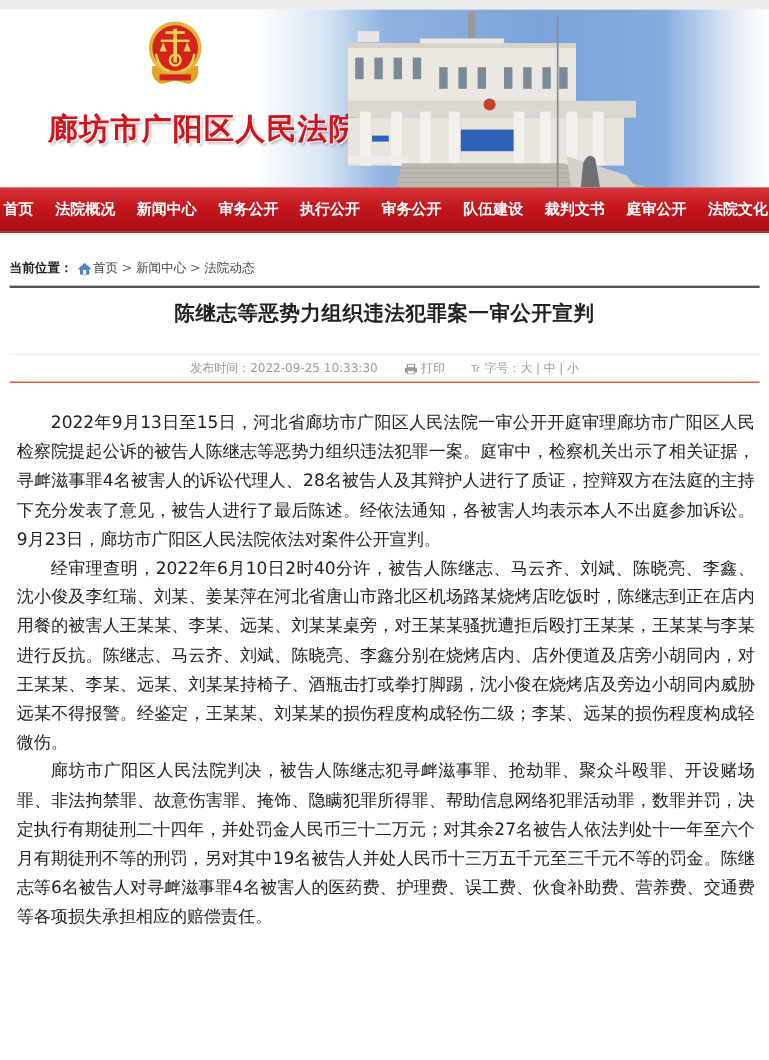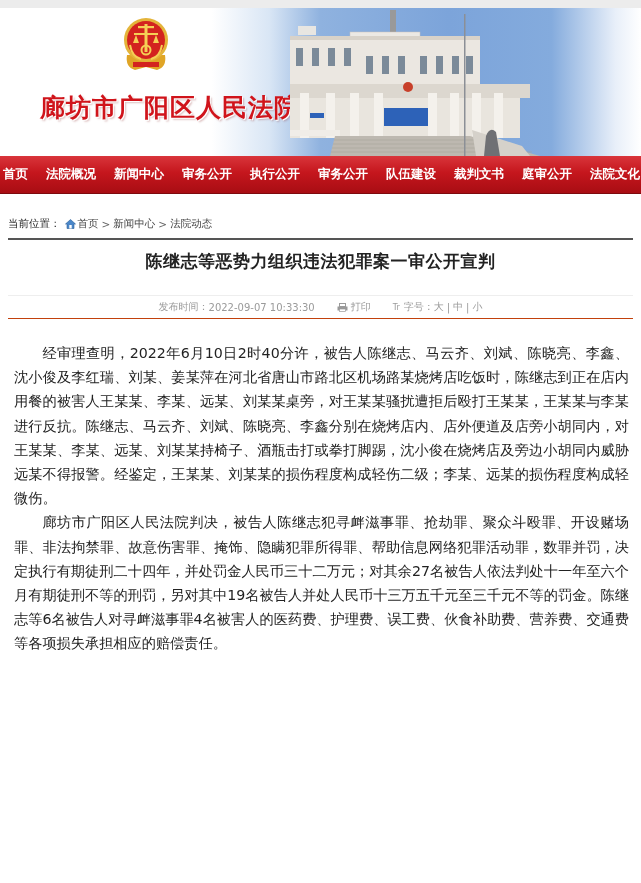--- a/index.html
+++ b/index.html
@@ -28,21 +28,21 @@
   }
   .nav-item {
     color: #ffffff; font-size: 12.5px; font-weight: bold; white-space: nowrap;
     margin-left: 18px; cursor: pointer;
   }
   .nav-item:first-child { margin-left: 3px; }
   .breadcrumb {
     margin: 23px 8px 0 8px; padding-bottom: 7px; font-size: 10.5px; color: #333;
     border-bottom: 2px solid #555; display: flex; align-items: center; white-space: nowrap;
   }
-  .breadcrumb .label { font-weight: normal; color: #222; margin-right: 4px; }
+  .breadcrumb .label { font-weight: bold; color: #222; margin-right: 4px; }
   .breadcrumb .home-icon { display: inline-block; width: 11px; height: 10px; margin-right: 2px; }
   .breadcrumb .crumb { color: #444; cursor: pointer; }
   .breadcrumb .sep { color: #666; margin: 0 3px; }
   .title {
     text-align: center; font-size: 17px; font-weight: bold; color: #222;
     margin-top: 10px; letter-spacing: 0.5px;
   }
   .meta {
     margin: 22px 8px 0 8px; height: 22px; border-top: 1px solid #eee; border-bottom: 1px solid #c2410c;
     display: flex; align-items: center; justify-content: center; font-size: 10px; color: #9a9a9a;
@@ -152,37 +152,38 @@
   <span class="sep">&gt;</span>
   <span class="crumb">新闻中心</span>
   <span class="sep">&gt;</span>
   <span class="crumb">法院动态</span>
 </div>
 
 <div class="title">陈继志等恶势力组织违法犯罪案一审公开宣判</div>
 
 <div class="meta">
   <span>发布时间：</span>
-  <span>2022-09-07 10:33:30</span>
+  <span>2022-09-25 10:33:30</span>
   <span class="gap"></span>
   <span class="print">
     <svg width="11" height="9" viewBox="0 0 11 9" style="margin-right:3px">
       <rect x="2.5" y="0.5" width="6" height="3" fill="none" stroke="#9a9a9a"></rect>
       <rect x="0.5" y="3.5" width="10" height="4" fill="#9a9a9a"></rect>
       <rect x="2.5" y="6" width="6" height="2.5" fill="#fff" stroke="#9a9a9a" stroke-width="0.7"></rect>
     </svg>
     <span>打印</span>
   </span>
   <span class="gap"></span>
   <span style="font-size:8px;font-weight:normal;margin-right:4px;">Tr</span>
   <span>字号：</span>
   <span class="size-opt">大</span>
   <span class="bar">|</span>
   <span class="size-opt">中</span>
   <span class="bar">|</span>
   <span class="size-opt">小</span>
 </div>
 
 <div class="article">
+  <p>2022年9月13日至15日，河北省廊坊市广阳区人民法院一审公开开庭审理廊坊市广阳区人民检察院提起公诉的被告人陈继志等恶势力组织违法犯罪一案。庭审中，检察机关出示了相关证据，寻衅滋事罪4名被害人的诉讼代理人、28名被告人及其辩护人进行了质证，控辩双方在法庭的主持下充分发表了意见，被告人进行了最后陈述。经依法通知，各被害人均表示本人不出庭参加诉讼。9月23日，廊坊市广阳区人民法院依法对案件公开宣判。</p>
   <p>经审理查明，2022年6月10日2时40分许，被告人陈继志、马云齐、刘斌、陈晓亮、李鑫、沈小俊及李红瑞、刘某、姜某萍在河北省唐山市路北区机场路某烧烤店吃饭时，陈继志到正在店内用餐的被害人王某某、李某、远某、刘某某桌旁，对王某某骚扰遭拒后殴打王某某，王某某与李某进行反抗。陈继志、马云齐、刘斌、陈晓亮、李鑫分别在烧烤店内、店外便道及店旁小胡同内，对王某某、李某、远某、刘某某持椅子、酒瓶击打或拳打脚踢，沈小俊在烧烤店及旁边小胡同内威胁远某不得报警。经鉴定，王某某、刘某某的损伤程度构成轻伤二级；李某、远某的损伤程度构成轻微伤。</p>
   <p>廊坊市广阳区人民法院判决，被告人陈继志犯寻衅滋事罪、抢劫罪、聚众斗殴罪、开设赌场罪、非法拘禁罪、故意伤害罪、掩饰、隐瞒犯罪所得罪、帮助信息网络犯罪活动罪，数罪并罚，决定执行有期徒刑二十四年，并处罚金人民币三十二万元；对其余27名被告人依法判处十一年至六个月有期徒刑不等的刑罚，另对其中19名被告人并处人民币十三万五千元至三千元不等的罚金。陈继志等6名被告人对寻衅滋事罪4名被害人的医药费、护理费、误工费、伙食补助费、营养费、交通费等各项损失承担相应的赔偿责任。</p>
 
 </div>
 
 </body></html>

